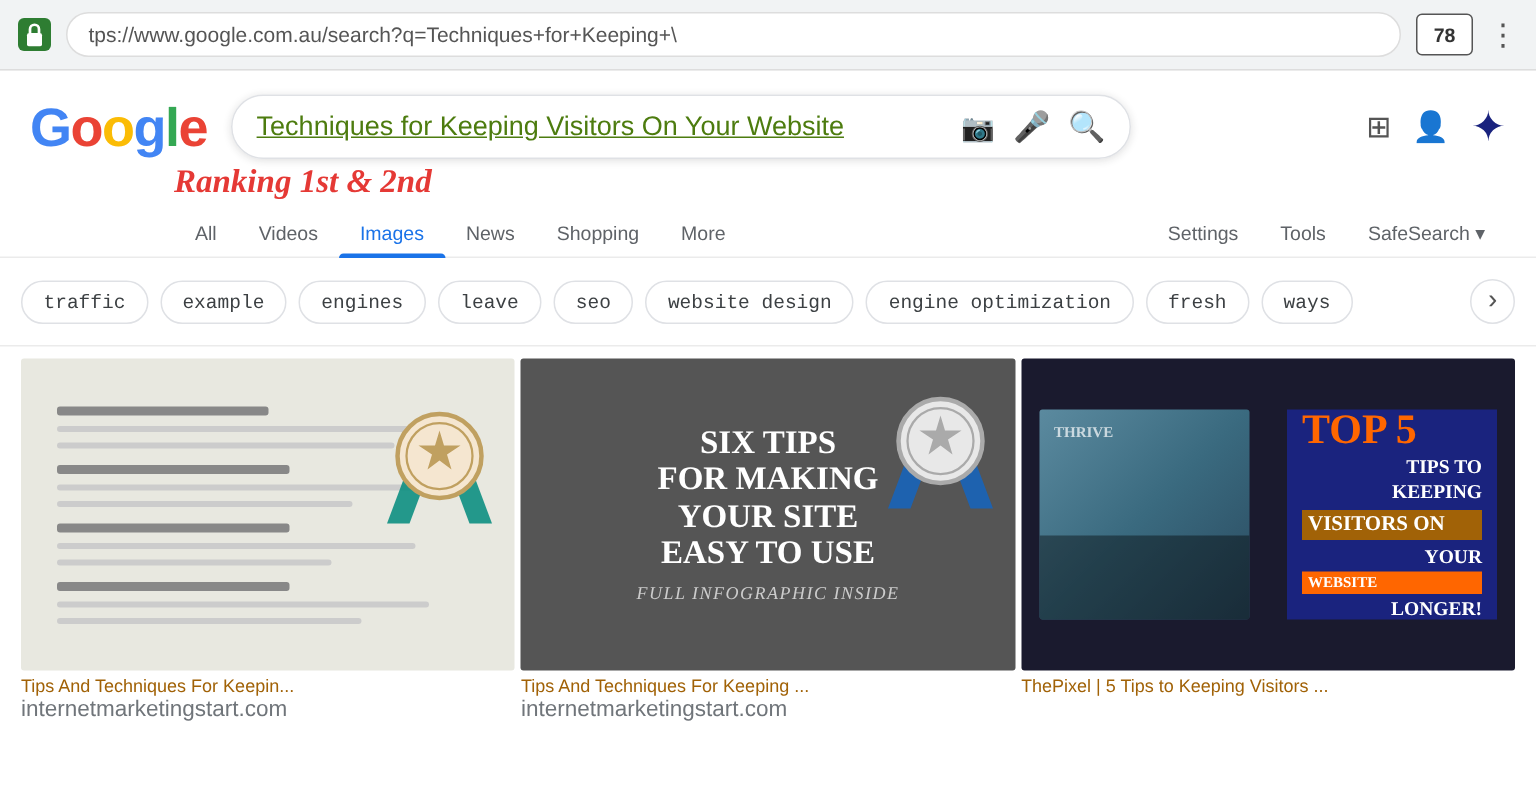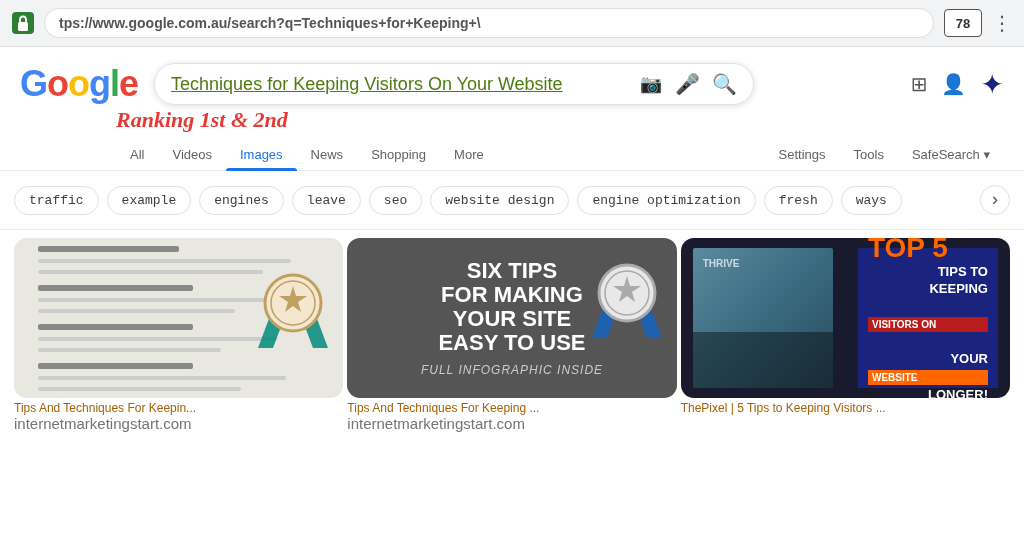--- a/index.html
+++ b/index.html
@@ -28,21 +28,21 @@
       flex: 1;
       background: #fff;
       border: 1px solid #ddd;
       border-radius: 20px;
       padding: 6px 14px;
       font-size: 14px;
       color: #333;
       display: flex;
       align-items: center;
     }
-    .address-bar span { color: #555; font-weight: bold; }
+    .address-bar span { color: #555; }
     .tab-number {
       background: #fff;
       border: 1.5px solid #555;
       border-radius: 4px;
       width: 38px;
       height: 28px;
       display: flex;
       align-items: center;
       justify-content: center;
       font-size: 13px;
@@ -217,23 +217,24 @@
       display: flex;
       flex-direction: column;
       gap: 4px;
     }
     .image-item {
       position: relative;
       cursor: pointer;
     }
     .image-thumb {
       width: 100%;
-      height: 160px;
+      height: 208px;
       overflow: hidden;
-      border-radius: 13px;
+      border-radius: 2px;
+      font-family: Liberation Serif, serif;
     }
     .image-caption {
       font-size: 12px;
       color: #a16207;
       margin-top: 3px;
       white-space: nowrap;
       overflow: hidden;
       text-overflow: ellipsis;
     }
     .image-source {
@@ -329,26 +330,26 @@
       height: 140px;
       display: flex;
       flex-direction: column;
       justify-content: center;
       width: 140px;
       flex-shrink: 0;
     }
     .top5-orange { color: #ff6600; font-size: 28px; font-weight: bold; }
     .top5-text { font-size: 13px; font-weight: bold; text-transform: uppercase; line-height: 1.3; text-align: right; }
     .visitors-badge {
-      background: #b91c1c;
+      background: #a16207;
       color: #fff;
-      font-size: 10px;
+      font-size: 14px;
       font-weight: bold;
       padding: 2px 4px;
-      margin: 19px 0;
+      margin: 3px 0;
       text-transform: uppercase;
     }
     .website-badge {
       background: #ff6600;
       color: #fff;
       font-size: 10px;
       font-weight: bold;
       padding: 2px 4px;
       margin: 2px 0;
       text-transform: uppercase;

